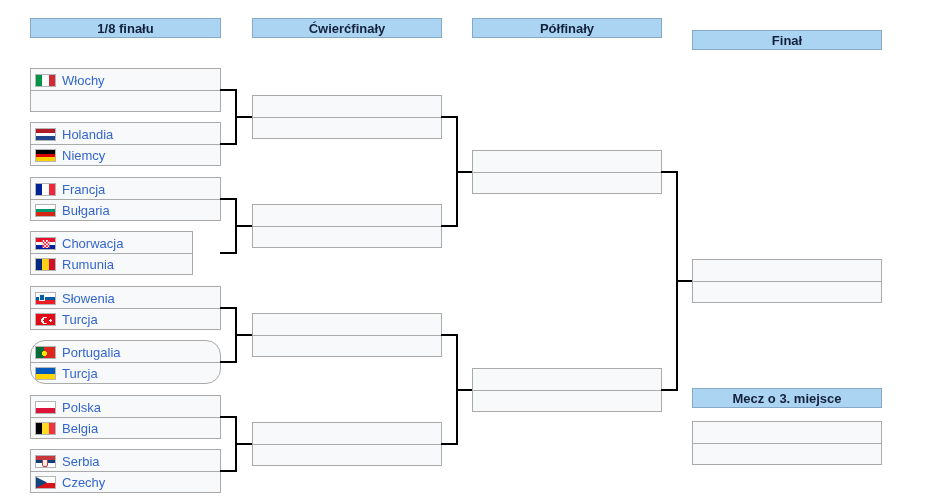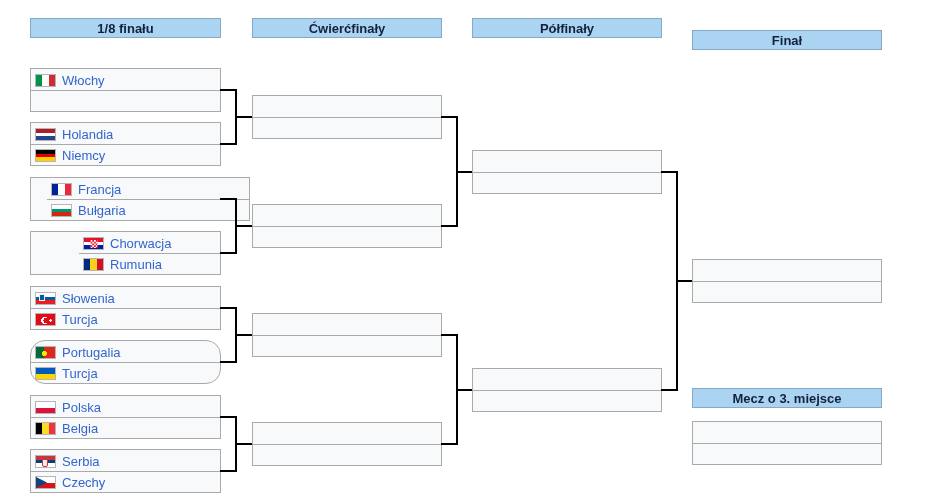--- a/index.html
+++ b/index.html
@@ -93,38 +93,38 @@
     </div>
     <div class="row">
       <span class="name">
           <span class="flag flag-de"></span>
           <span>Niemcy</span>
         </span>
       <span class="score"></span>
     </div>
   </div>
 
-  <div class="match" style="left:30px;top:177px;width:220px;padding-left:16px;">
+  <div class="match" style="left:30px;top:177px;width:191px;">
     <div class="row">
       <span class="name">
           <span class="flag flag-fr"></span>
           <span>Francja</span>
         </span>
       <span class="score"></span>
     </div>
     <div class="row">
       <span class="name">
           <span class="flag flag-bg"></span>
           <span>Bułgaria</span>
         </span>
       <span class="score"></span>
     </div>
   </div>
 
-  <div class="match" style="left:30px;top:231px;width:191px;padding-left:48px;">
+  <div class="match" style="left:30px;top:231px;width:163px;">
     <div class="row">
       <span class="name">
           <span class="flag flag-hr"></span>
           <span>Chorwacja</span>
         </span>
       <span class="score"></span>
     </div>
     <div class="row">
       <span class="name">
           <span class="flag flag-ro"></span>

